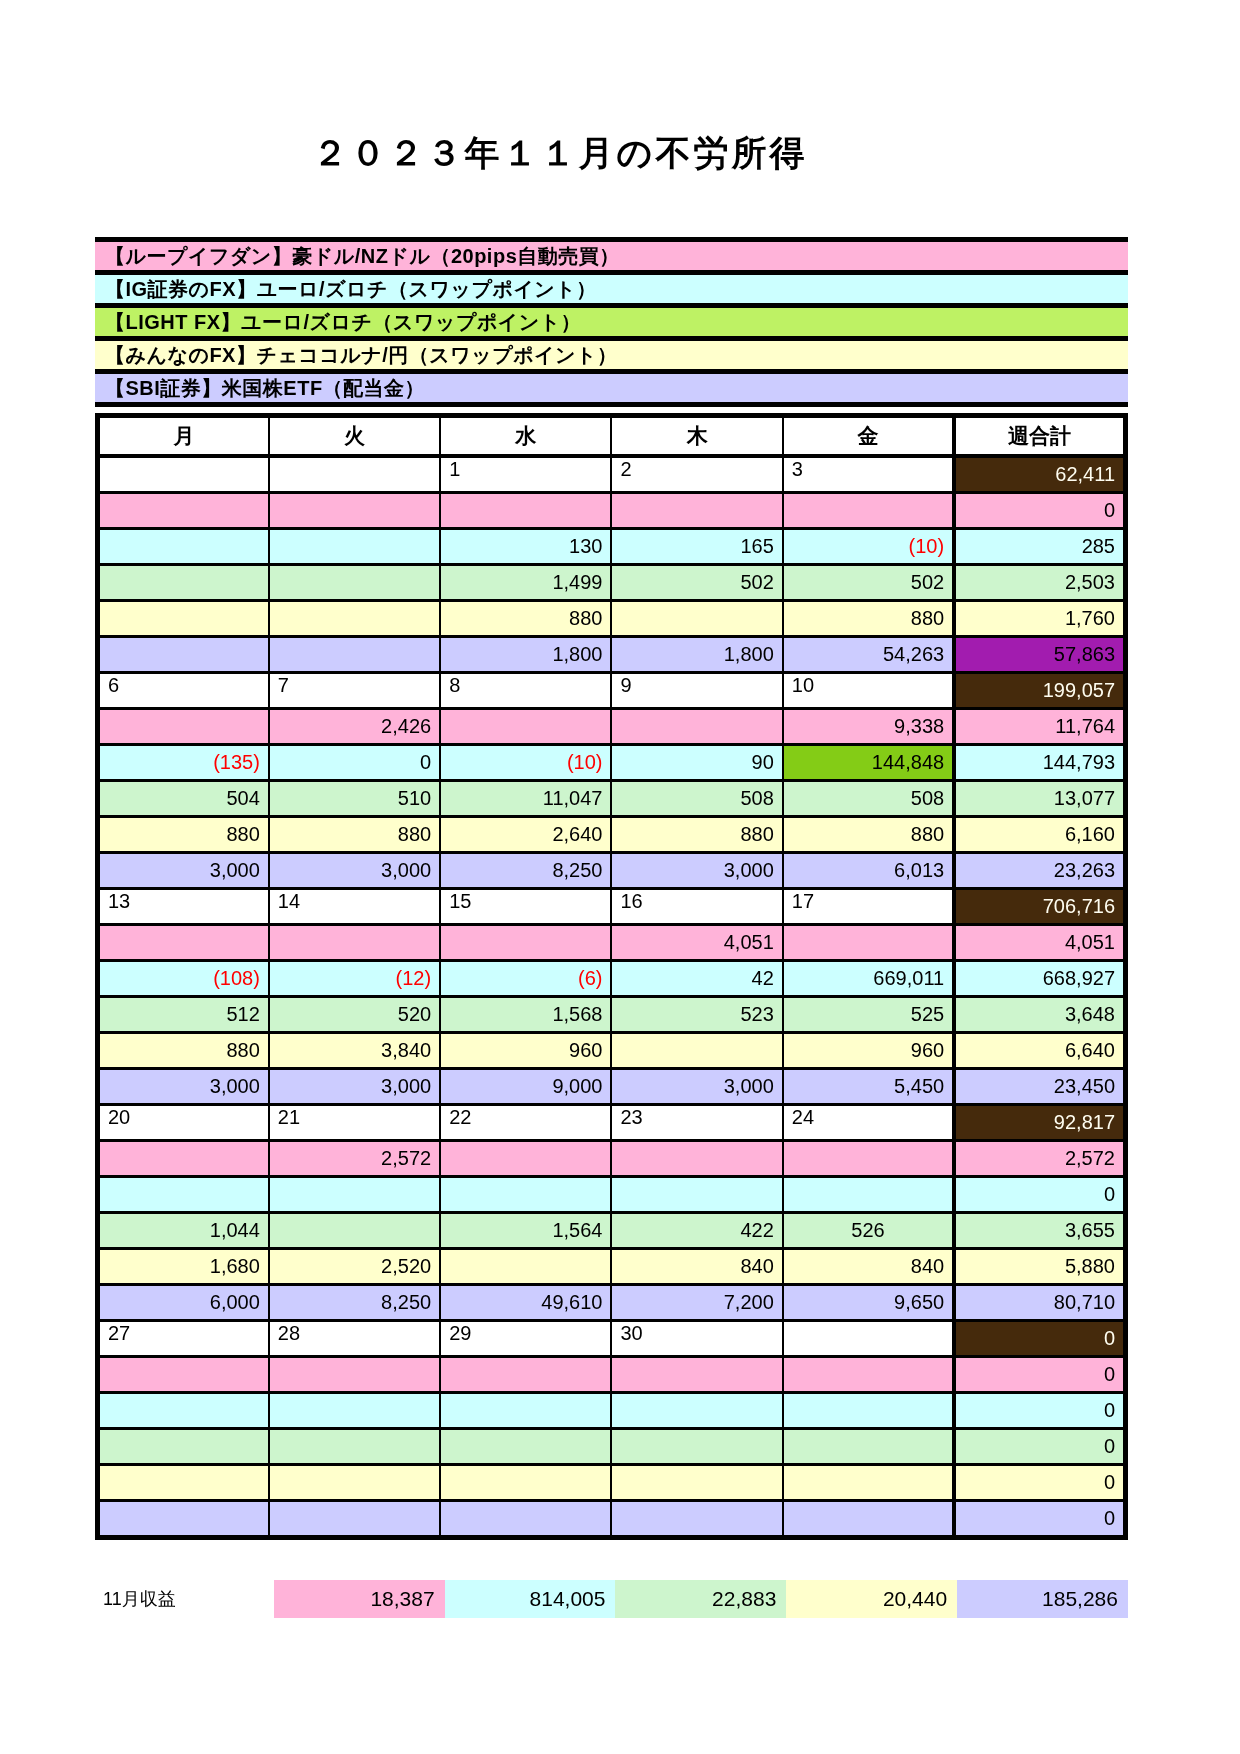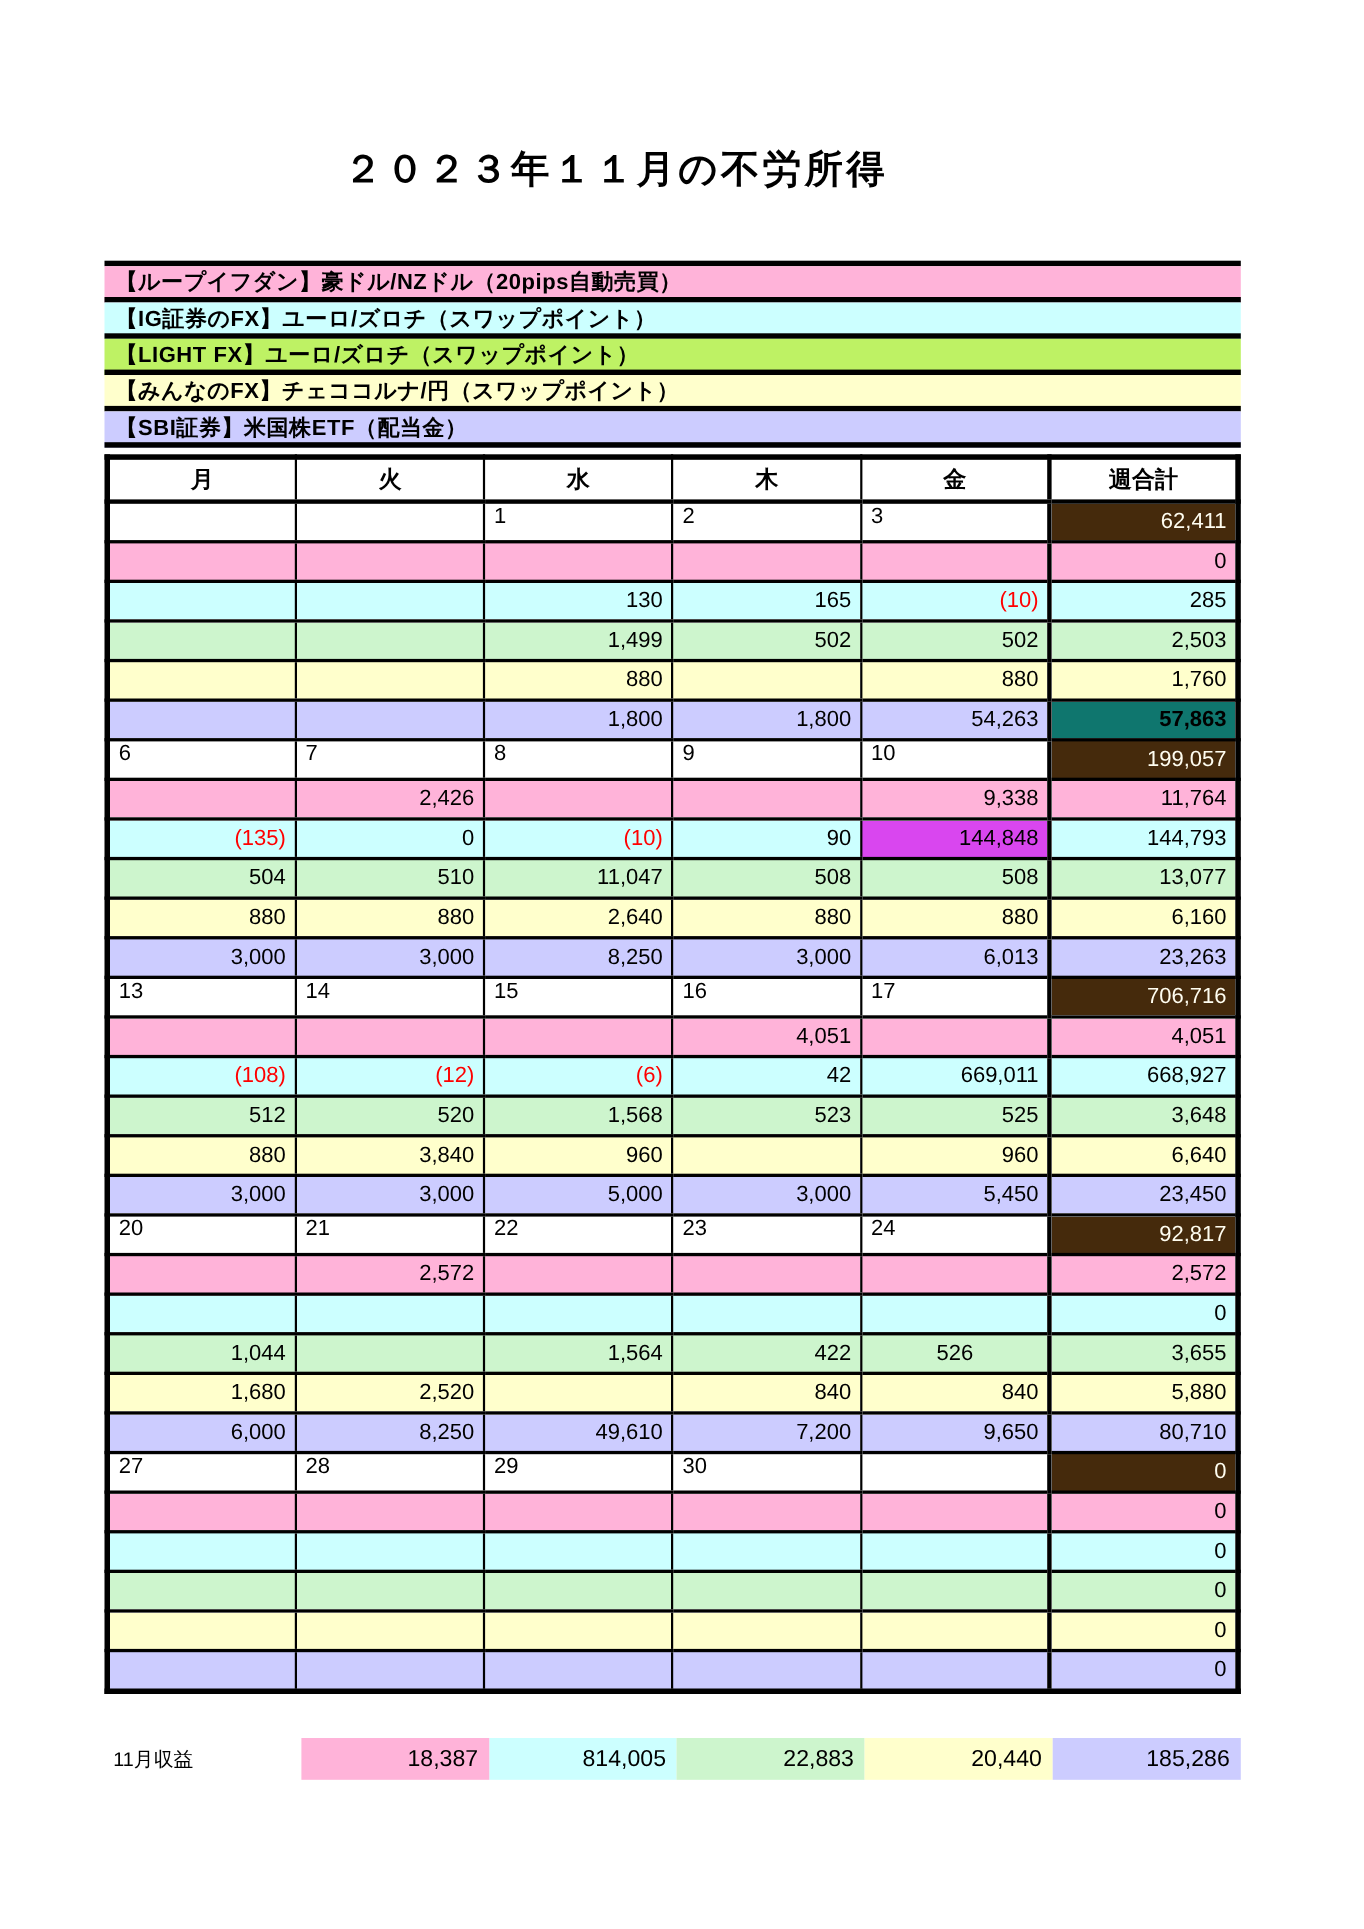--- a/index.html
+++ b/index.html
@@ -187,21 +187,21 @@
         <td class="value-cell" style="background: rgb(255, 255, 204);"></td>
         <td class="value-cell" style="background: rgb(255, 255, 204);">880</td>
         <td class="row-total-cell total-col" style="background: rgb(255, 255, 204);">1,760</td>
       </tr>
       <tr>
         <td class="value-cell" style="background: rgb(204, 204, 255);"></td>
         <td class="value-cell" style="background: rgb(204, 204, 255);"></td>
         <td class="value-cell" style="background: rgb(204, 204, 255);">1,800</td>
         <td class="value-cell" style="background: rgb(204, 204, 255);">1,800</td>
         <td class="value-cell" style="background: rgb(204, 204, 255);">54,263</td>
-        <td class="row-total-cell total-col" style="background: #0f766e; font-weight: bold;">57,863</td>
+        <td class="row-total-cell total-col" style="background: #a21caf;">57,863</td>
       </tr>
       <tr>
         <td class="date-cell">6</td>
         <td class="date-cell">7</td>
         <td class="date-cell">8</td>
         <td class="date-cell">9</td>
         <td class="date-cell">10</td>
         <td class="week-total-cell total-col" style="background: rgb(69, 42, 12); color: rgb(255, 253, 240);">199,057</td>
       </tr>
       <tr>
@@ -210,21 +210,21 @@
         <td class="value-cell" style="background: rgb(255, 179, 217);"></td>
         <td class="value-cell" style="background: rgb(255, 179, 217);"></td>
         <td class="value-cell" style="background: rgb(255, 179, 217);">9,338</td>
         <td class="row-total-cell total-col" style="background: rgb(255, 179, 217);">11,764</td>
       </tr>
       <tr>
         <td class="value-cell neg" style="background: rgb(204, 255, 255);">(135)</td>
         <td class="value-cell" style="background: rgb(204, 255, 255);">0</td>
         <td class="value-cell neg" style="background: rgb(204, 255, 255);">(10)</td>
         <td class="value-cell" style="background: rgb(204, 255, 255);">90</td>
-        <td class="value-cell" style="background: #d946ef; margin-top: 40px;">144,848</td>
+        <td class="value-cell" style="background: #84cc16; margin-top: 40px;">144,848</td>
         <td class="row-total-cell total-col" style="background: rgb(204, 255, 255);">144,793</td>
       </tr>
       <tr>
         <td class="value-cell" style="background: rgb(205, 245, 205);">504</td>
         <td class="value-cell" style="background: rgb(205, 245, 205);">510</td>
         <td class="value-cell" style="background: rgb(205, 245, 205);">11,047</td>
         <td class="value-cell" style="background: rgb(205, 245, 205);">508</td>
         <td class="value-cell" style="background: rgb(205, 245, 205);">508</td>
         <td class="row-total-cell total-col" style="background: rgb(205, 245, 205);">13,077</td>
       </tr>
@@ -280,21 +280,21 @@
         <td class="value-cell" style="background: rgb(255, 255, 204);">880</td>
         <td class="value-cell" style="background: rgb(255, 255, 204);">3,840</td>
         <td class="value-cell" style="background: rgb(255, 255, 204);">960</td>
         <td class="value-cell" style="background: rgb(255, 255, 204);"></td>
         <td class="value-cell" style="background: rgb(255, 255, 204);">960</td>
         <td class="row-total-cell total-col" style="background: rgb(255, 255, 204);">6,640</td>
       </tr>
       <tr>
         <td class="value-cell" style="background: rgb(204, 204, 255);">3,000</td>
         <td class="value-cell" style="background: rgb(204, 204, 255);">3,000</td>
-        <td class="value-cell" style="background: rgb(204, 204, 255);">5,000</td>
+        <td class="value-cell" style="background: rgb(204, 204, 255);">9,000</td>
         <td class="value-cell" style="background: rgb(204, 204, 255);">3,000</td>
         <td class="value-cell" style="background: rgb(204, 204, 255);">5,450</td>
         <td class="row-total-cell total-col" style="background: rgb(204, 204, 255);">23,450</td>
       </tr>
       <tr>
         <td class="date-cell">20</td>
         <td class="date-cell">21</td>
         <td class="date-cell">22</td>
         <td class="date-cell">23</td>
         <td class="date-cell">24</td>

